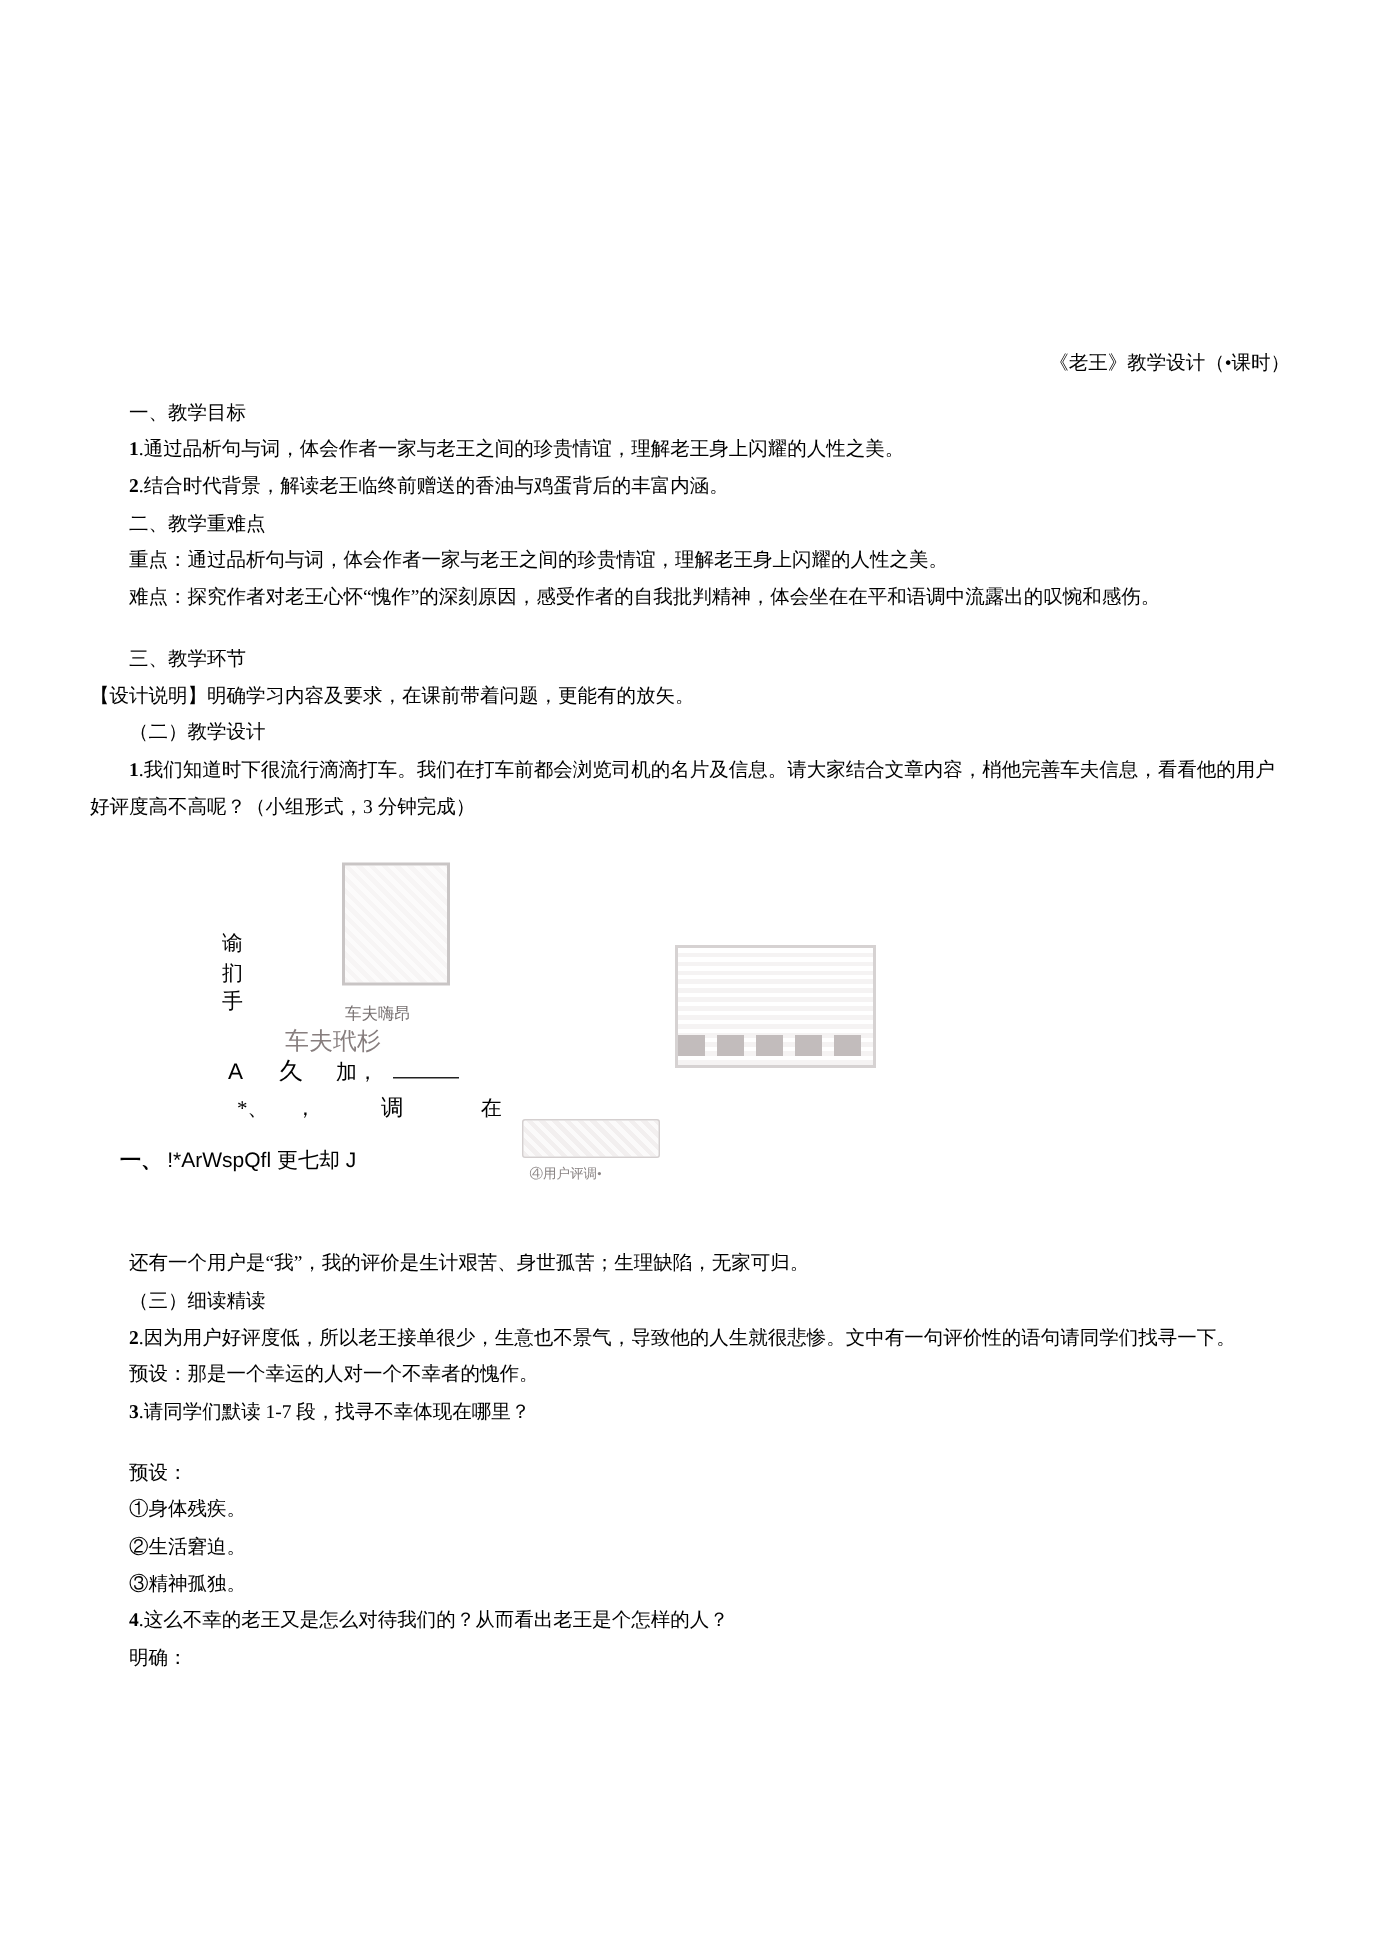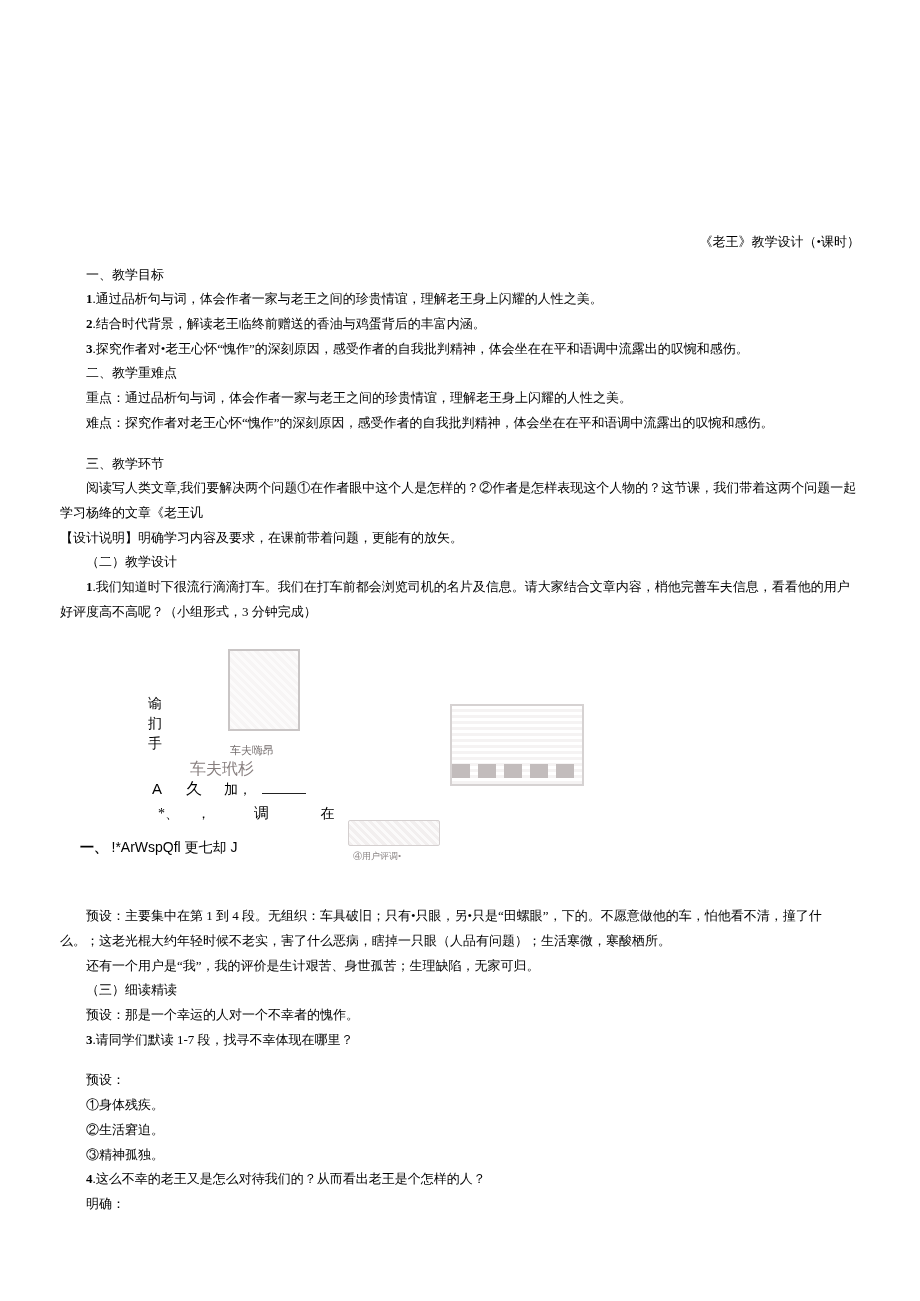--- a/index.html
+++ b/index.html
@@ -152,30 +152,28 @@
 </head>
 <body>
 
 <div class="page">
 
   <p class="center-title">《老王》教学设计（•课时）</p>
 
   <p class="indent">一、教学目标</p>
   <p class="indent"><span class="bold-num">1</span><span>.通过品析句与词，体会作者一家与老王之间的珍贵情谊，理解老王身上闪耀的人性之美。</span></p>
   <p class="indent"><span class="bold-num">2</span><span>.结合时代背景，解读老王临终前赠送的香油与鸡蛋背后的丰富内涵。</span></p>
-  <p class="indent"><span class="bold-num">3</span><span>.探究作者对•老王心怀“愧作”的深刻原因，感受作者的自我批判精神，体会坐在在平和语调中流露出的叹惋和感伤。</span></p>
 
   <p class="indent">二、教学重难点</p>
   <p class="indent">重点：通过品析句与词，体会作者一家与老王之间的珍贵情谊，理解老王身上闪耀的人性之美。</p>
   <p class="indent">难点：探究作者对老王心怀“愧作”的深刻原因，感受作者的自我批判精神，体会坐在在平和语调中流露出的叹惋和感伤。</p>
 
   <div class="sp"></div>
 
   <p class="indent">三、教学环节</p>
-  <p class="indent">阅读写人类文章,我们要解决两个问题①在作者眼中这个人是怎样的？②作者是怎样表现这个人物的？这节课，我们带着这两个问题一起学习杨绛的文章《老王讥</p>
   <p class="noindent">【设计说明】明确学习内容及要求，在课前带着问题，更能有的放矢。</p>
   <p class="indent">（二）教学设计</p>
   <p class="indent"><span class="bold-num">1</span><span>.我们知道时下很流行滴滴打车。我们在打车前都会浏览司机的名片及信息。请大家结合文章内容，梢他完善车夫信息，看看他的用户好评度高不高呢？（小组形式，3 分钟完成）</span></p>
 
   <div class="illustration">
     <div class="vert-text">
       <span class="block">谕</span>
       <span class="block">扪</span>
       <span class="block">手</span>
     </div>
@@ -203,24 +201,24 @@
     </div>
 
     <div class="right-shape">
       <div class="dashrow"></div>
     </div>
 
     <div class="small-shape"></div>
     <div class="small-shape-label">④用户评调•</div>
   </div>
 
-  <p class="indent">预设：主要集中在第 1 到 4 段。无组织：车具破旧；只有•只眼，另•只是“田螺眼”，下的。不愿意做他的车，怕他看不清，撞了什么。；这老光棍大约年轻时候不老实，害了什么恶病，瞎掉一只眼（人品有问题）；生活寒微，寒酸栖所。</p>
   <p class="indent">还有一个用户是“我”，我的评价是生计艰苦、身世孤苦；生理缺陷，无家可归。</p>
 
   <p class="indent">（三）细读精读</p>
+  <p class="indent"><span class="bold-num">2</span><span>.因为用户好评度低，所以老王接单很少，生意也不景气，导致他的人生就很悲惨。文中有一句评价性的语句请同学们找寻一下。</span></p>
   <p class="indent">预设：那是一个幸运的人对一个不幸者的愧作。</p>
   <p class="indent"><span class="bold-num">3</span><span>.请同学们默读 1-7 段，找寻不幸体现在哪里？</span></p>
 
   <div class="sp"></div>
 
   <p class="indent">预设：</p>
   <p class="indent">①身体残疾。</p>
   <p class="indent">②生活窘迫。</p>
   <p class="indent">③精神孤独。</p>
   <p class="indent"><span class="bold-num">4</span><span>.这么不幸的老王又是怎么对待我们的？从而看出老王是个怎样的人？</span></p>

